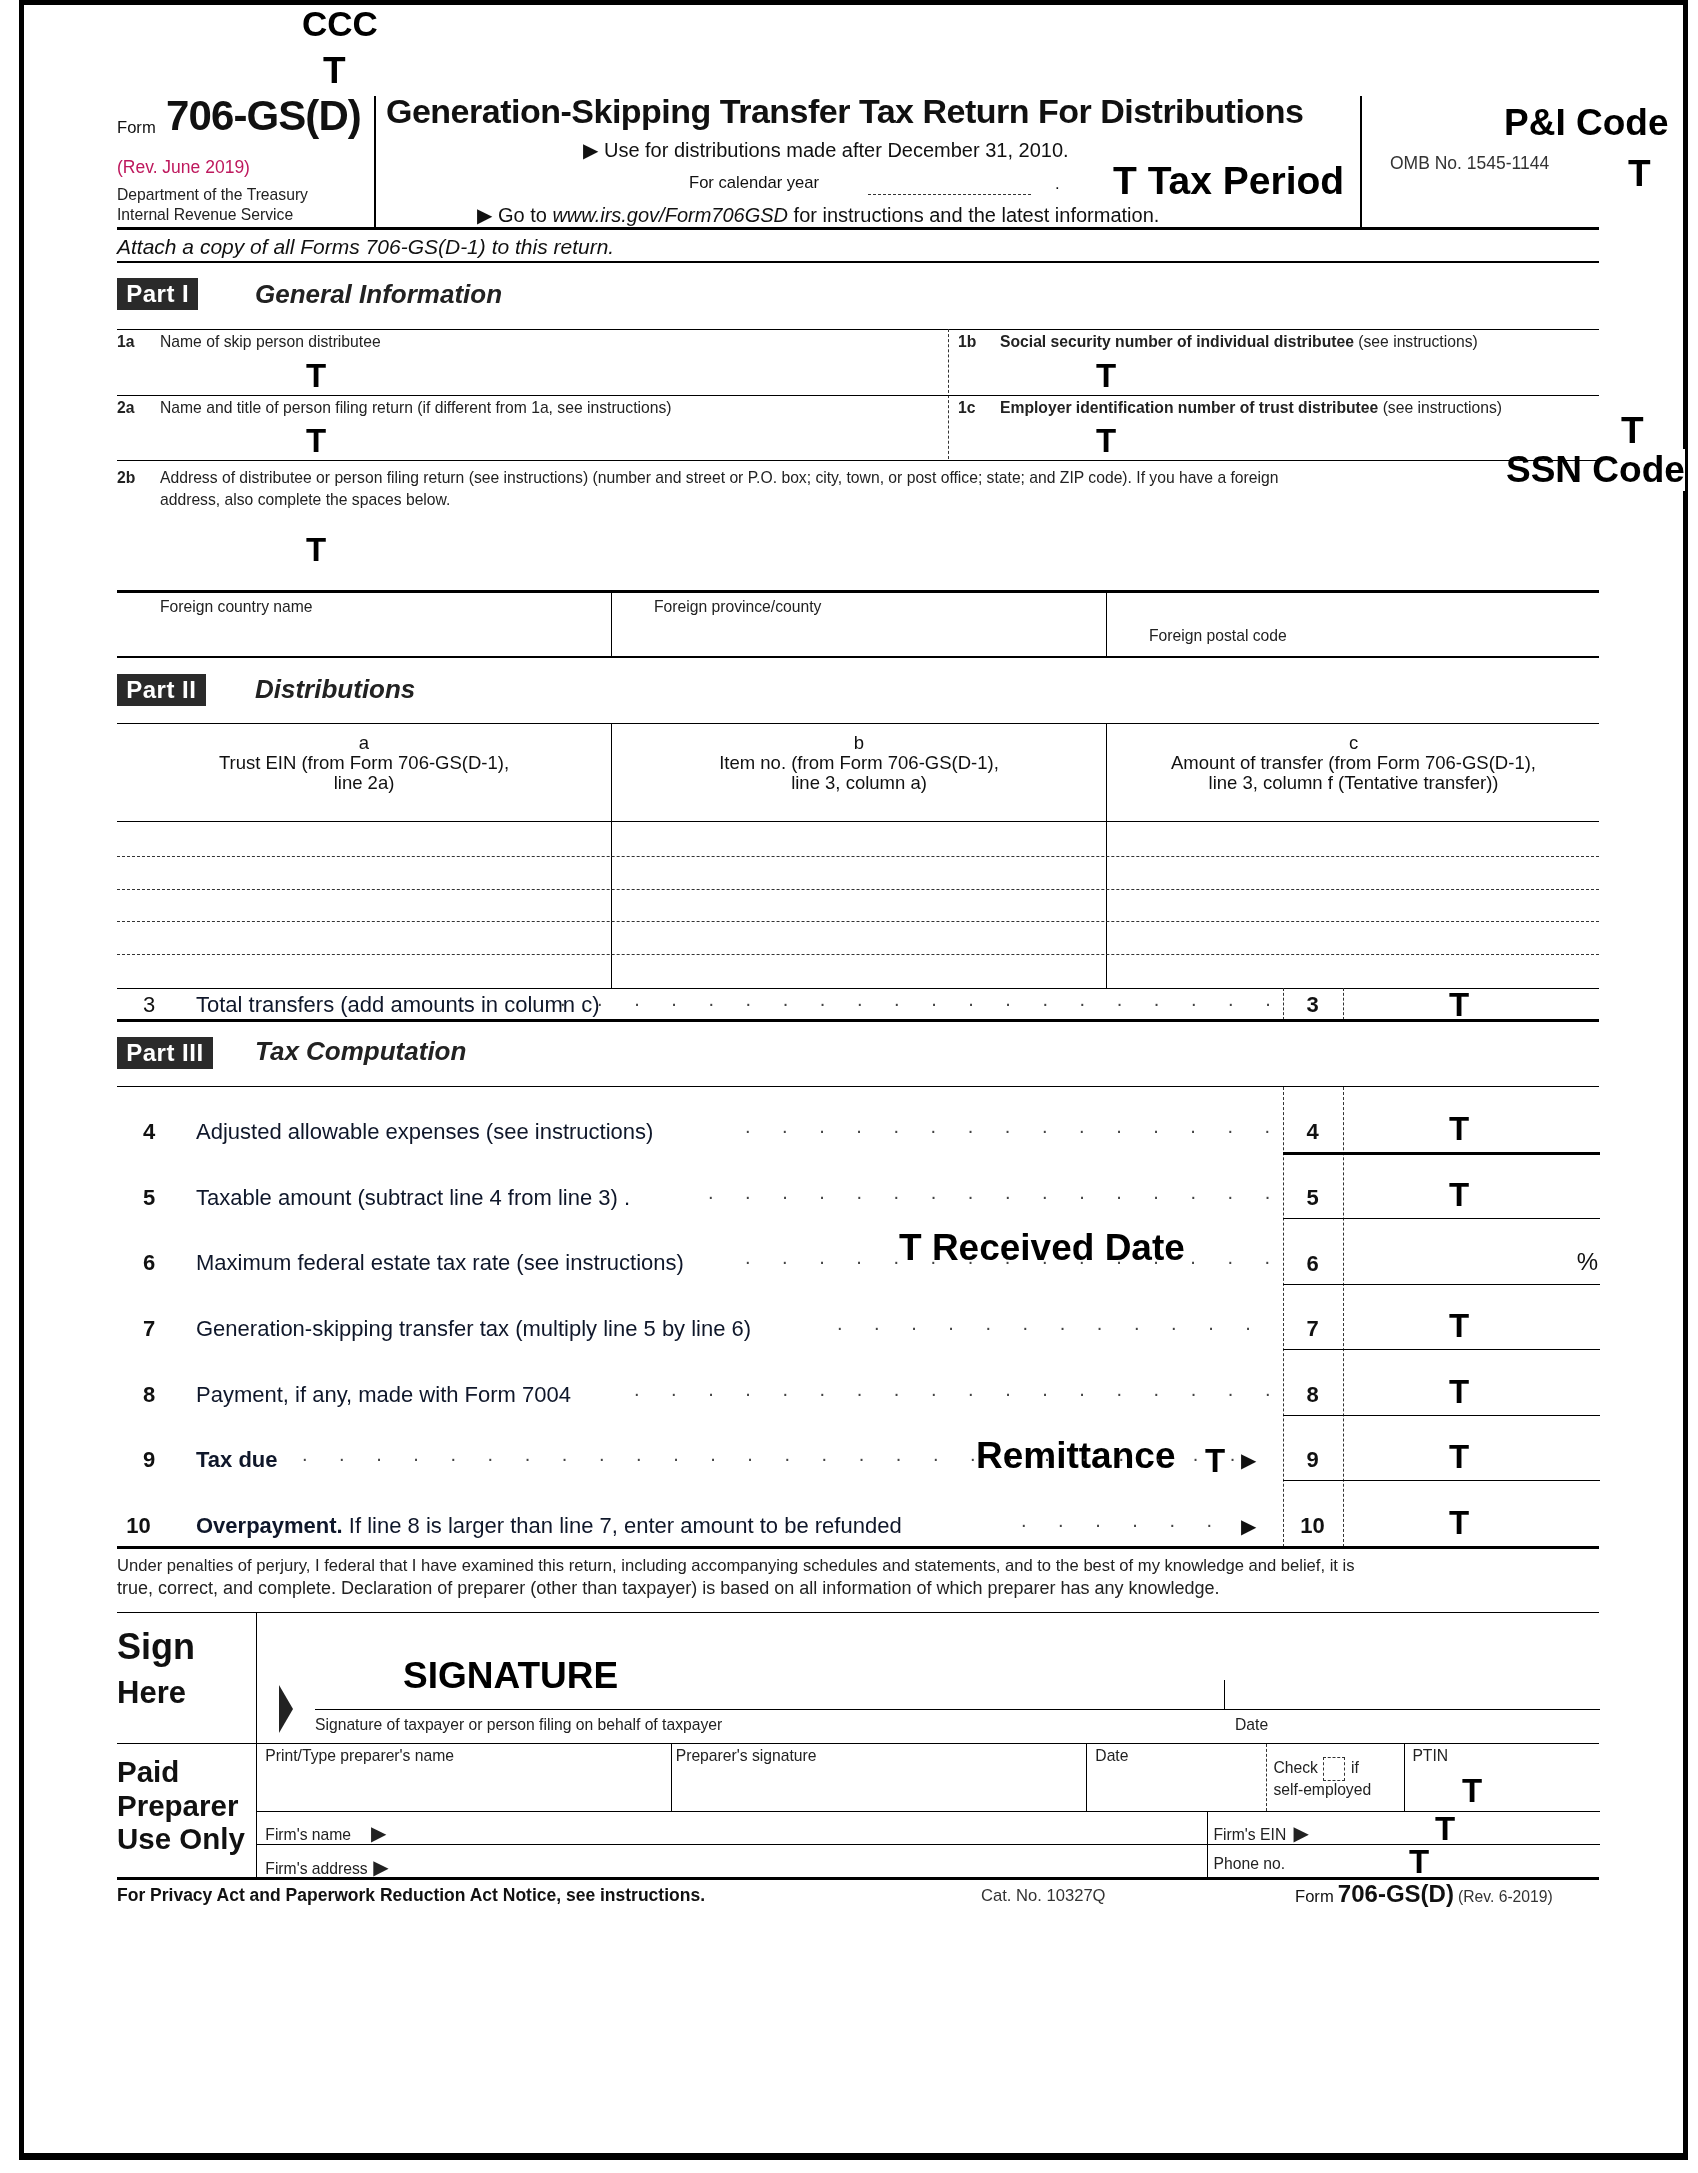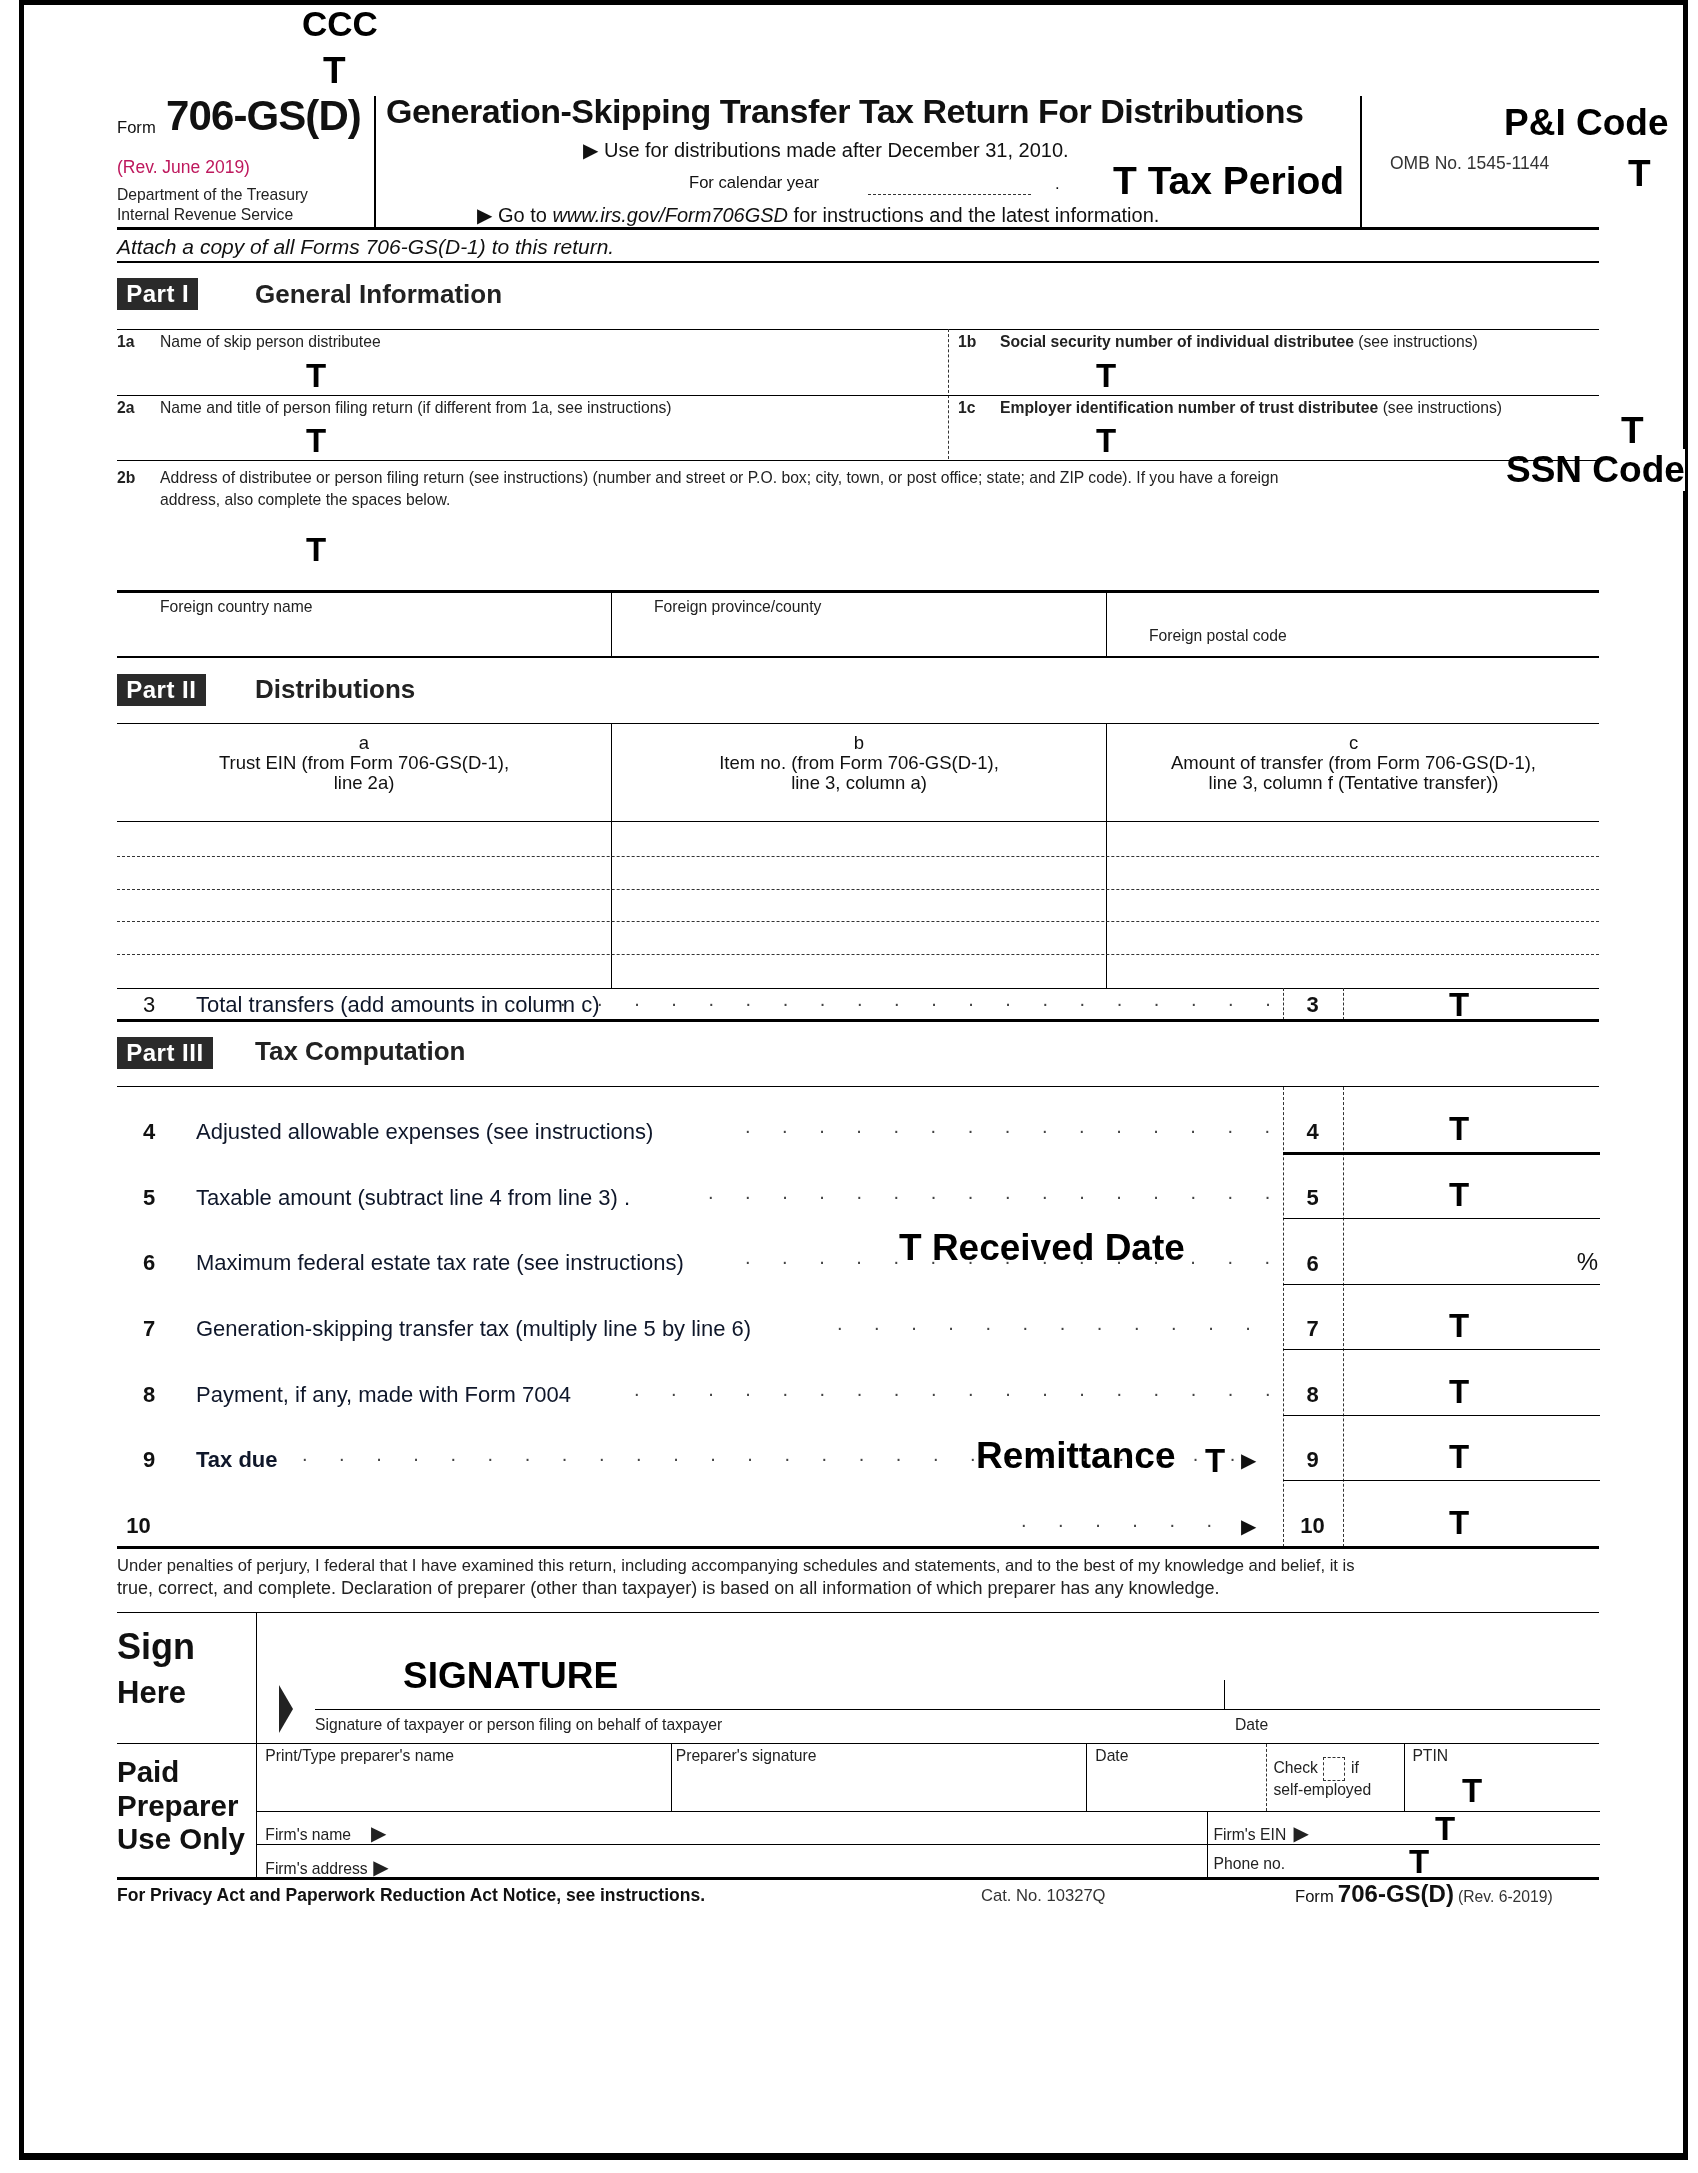--- a/index.html
+++ b/index.html
@@ -12,21 +12,21 @@
   .vr { position: absolute; background: #000; width: 0.9px; }
   .t { position: absolute; white-space: nowrap; }
   .sm { font-size: 17.5px; color: #be185d; }
   .xs { font-size: 15.7px; color: #222; }
   .lbl { font-size: 22px; color: #0f172a; }
   .bold { font-weight: bold; }
   .stamp { position: absolute; font-weight: bold; font-size: 37px; color: #000; white-space: nowrap; font-family: "Liberation Sans", sans-serif; }
   .bigT { position: absolute; font-weight: bold; font-size: 37px; color:#000; line-height: 1; }
   .partbox { position: absolute; background: #2a2a2a; color: #fff; font-weight: bold; font-size: 24px;
              padding: 1.8px 9.2px; letter-spacing: 0.5px; }
-  .parttitle { position: absolute; font-size: 26px; font-weight: bold; color: #222; }
+  .parttitle { position: absolute; font-size: 26px; font-weight: bold; color: #222; font-style: italic; }
   .dots { position: absolute; font-size: 20px; letter-spacing: 13px; color: #444; white-space: nowrap; overflow: hidden; }
   .lnum { position: absolute; font-size: 22px; font-weight: bold; width: 59px; text-align: center; }
   .dashed { position: absolute; left: 117px; width: 1482px; border-top: 0.9px dashed #333; height: 0; }
   .arrow { font-size: 20px; }
   .checkbox { display: inline-block; width: 20px; height: 22px; border: 0.9px dashed #333; vertical-align: middle; margin: 0 5.5px; }
 </style>
 </head>
 <body>
 
 <div class="frame"></div>
@@ -233,20 +233,21 @@
       <span class="dots" style="top: 7.4px; left: 185px; width: 932px;">. . . . . . . . . . . . . . . . . . . . . . . . . . . . . . . . . . . . . . . . . . . . . . . . . . . . . . . . . . . . </span>
       <span class="t arrow" style="left: 1124px; top: 12px;">▶</span>
     </div>
     <div class="lnum" style="left: 1283px; top: 1447px;">9</div>
     <div class="abs" style="left: 1344px; top: 1436px; width: 256px; height: 44px;">
       <span class="bigT" style="left: 105px; top: 3.7px; font-size: 33px;">T</span>
     </div>
     <div class="abs" style="left: 1283px; top: 1480px; width: 317px; height: 0.9px; background: rgb(0, 0, 0);"></div>
     <div class="abs" style="left: 117px; top: 1502px; width: 1166px; height: 41px;">
       <span class="t" style="left: 9.2px; top: 11px; font-size: 22px; font-weight: bold;">10</span>
+      <span class="t lbl" style="left: 79px; top: 11px;"><b>Overpayment.</b><span> If line 8 is larger than line 7, enter amount to be refunded</span></span>
       <span class="dots" style="top: 7.4px; left: 904px; width: 212px;">. . . . . . . . . . . . . . . . . . . . . . . . . . . . . . . . . . . . . . . . . . . . . . . . . . . . . . . . . . . . </span>
       <span class="t arrow" style="left: 1124px; top: 12px;">▶</span>
     </div>
     <div class="lnum" style="left: 1283px; top: 1513px;">10</div>
     <div class="abs" style="left: 1344px; top: 1502px; width: 256px; height: 44px;">
       <span class="bigT" style="left: 105px; top: 3.7px; font-size: 33px;">T</span>
     </div>
   </div>
 <div class="hr" style="top:1546px;height:2.8px;"></div>
 

